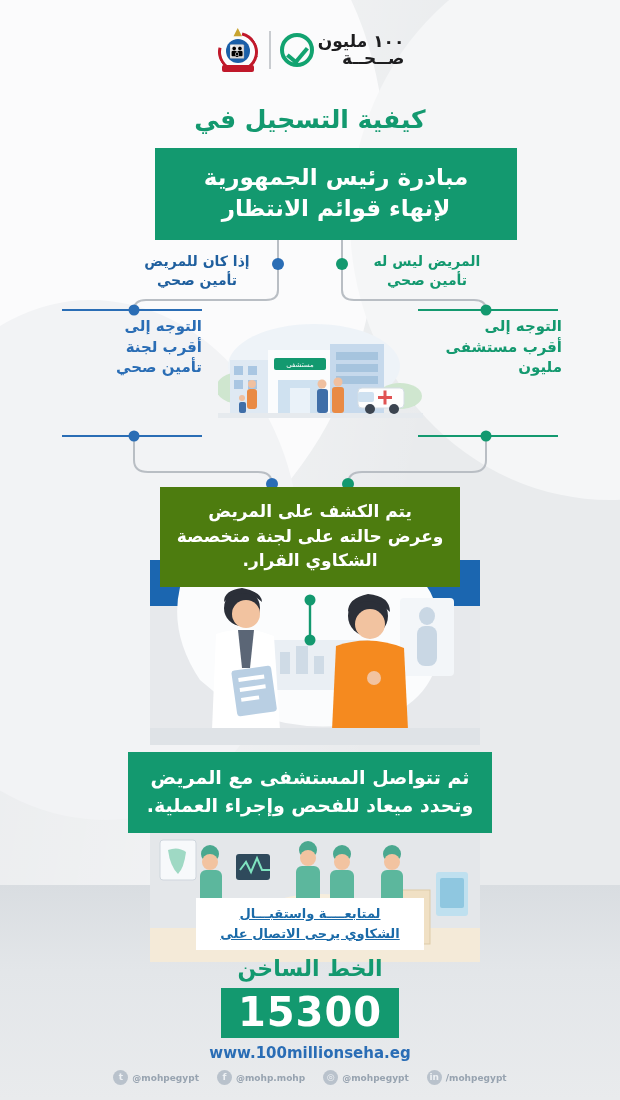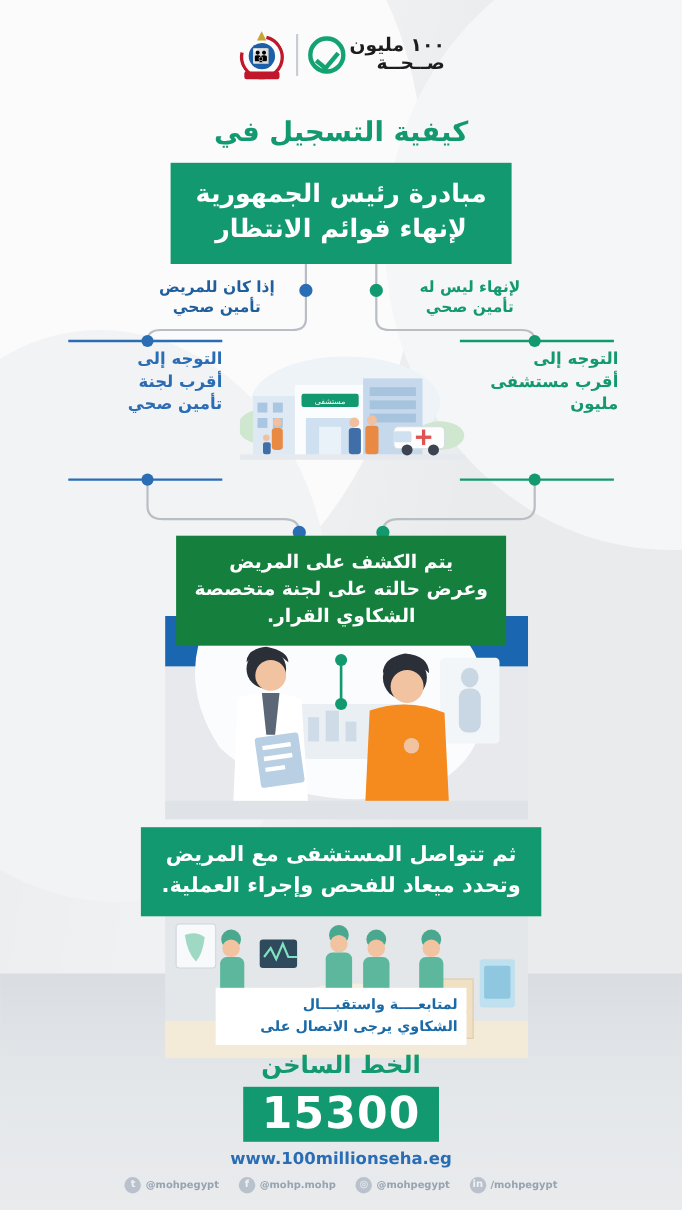--- a/index.html
+++ b/index.html
@@ -102,21 +102,21 @@
 
   
   .title-top{
     position:absolute; top:105px; left:0; right:0;
     text-align:center;
     font-size:25px; font-weight:bold; color:#13996f;
     letter-spacing:-.5px; z-index:6;
   }
   .title-box{
     position:absolute; top:148px; left:155px;
-    width:310px; padding:14px 12px 16px;
+    width:362px; padding:14px 12px 16px;
     background:#13996f; z-index:6;
     text-align:center; color:#fff;
     font-size:23px; font-weight:bold; line-height:1.35;
   }
 
   
   .branch-label{
     position:absolute; z-index:6;
     font-size:14px; font-weight:bold; line-height:1.35;
     text-align:center;
@@ -137,21 +137,21 @@
 
   
   .illus-hospital{
     position:absolute; top:318px; left:218px;
     width:205px; height:118px; z-index:4;
   }
   
   .step-blue{
     position:absolute; top:487px; left:160px;
     width:300px; padding:12px 12px 14px;
-    background:#15803d; color:#fff; z-index:6;
+    background:#4d7c0f; color:#fff; z-index:6;
     text-align:center; font-size:17px; font-weight:bold; line-height:1.45;
   }
   
   .illus-consult{
     position:absolute; top:560px; left:150px;
     width:330px; height:185px; z-index:4;
   }
   
   .step-green{
     position:absolute; top:752px; left:128px;
@@ -162,22 +162,22 @@
   
   .illus-surgery{
     position:absolute; top:832px; left:150px;
     width:330px; height:130px; z-index:4;
   }
   
   .complaints{
     position:absolute; top:898px; left:196px;
     width:228px; padding:6px 8px 7px;
     background:#ffffff; z-index:7;
-    color:#1a6aa8;
-    font-size:13px; font-weight:bold; line-height:1.5;
+    text-align:center; color:#1a6aa8;
+    font-size:13px; font-weight:bold; line-height:1.5;text-decoration:underline;
   }
   .hotline-label{
     position:absolute; top:956px; left:0; right:0;
     text-align:center; z-index:7;
     font-size:22px; font-weight:bold; color:#13996f;
   }
   .hotline-box{
     position:absolute; top:988px; left:221px;
     width:178px; padding:4px 0 6px;
     background:#13996f; z-index:7;
@@ -281,21 +281,21 @@
     <circle cx="348" cy="484" r="6" fill="#13996f"></circle>
     <circle cx="310" cy="600" r="5.5" fill="#13996f"></circle>
     <circle cx="310" cy="640" r="5.5" fill="#13996f"></circle>
   </svg>
 
   <div class="branch-label branch-left">
     <div>إذا كان للمريض</div>
     <div>تأمين صحي</div>
   </div>
   <div class="branch-label branch-right">
-    <div>لإنهاء ليس له</div>
+    <div>المريض ليس له</div>
     <div>تأمين صحي</div>
   </div>
 
   <div class="branch-head head-left">
     <div>التوجه إلى</div>
     <div>أقرب لجنة</div>
     <div>تأمين صحي</div>
   </div>
   <div class="branch-head head-right">
     <div>التوجه إلى</div>

